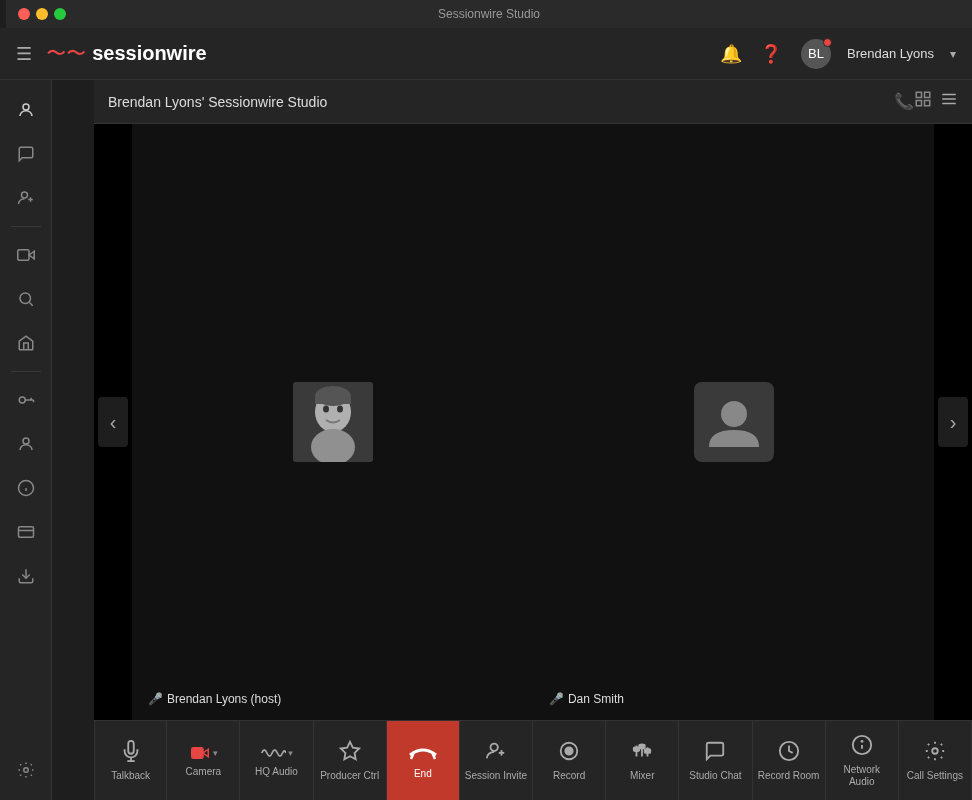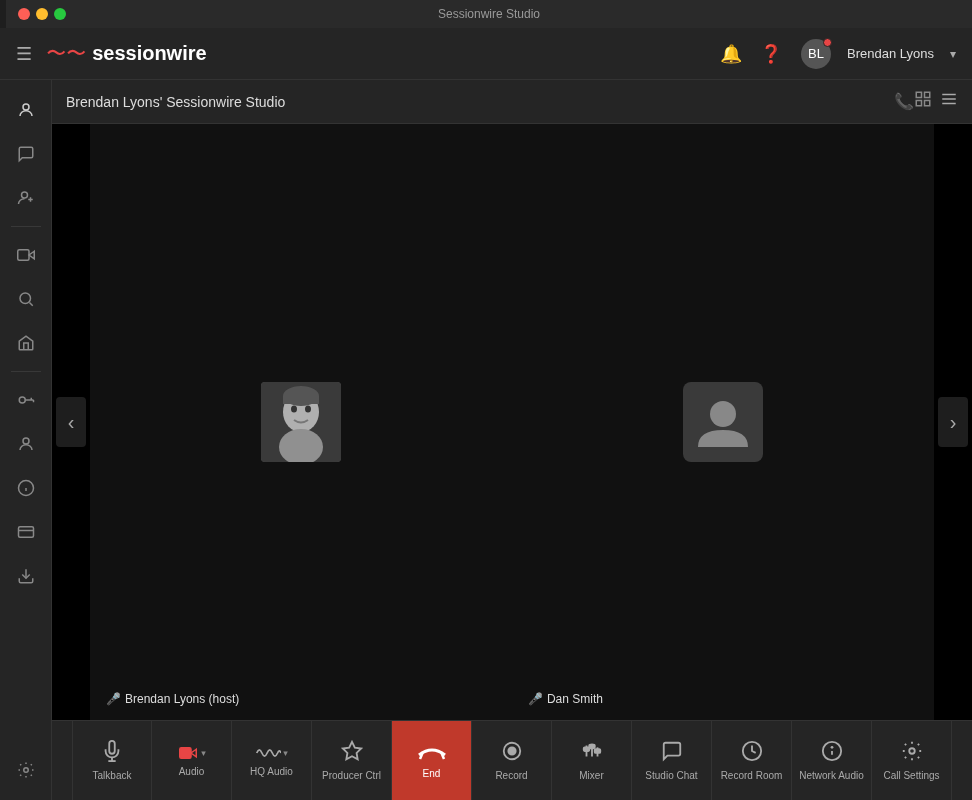--- a/index.html
+++ b/index.html
@@ -157,20 +157,21 @@
       margin-top: auto;
     }
 
     
     .main-content {
       flex: 1;
       display: flex;
       flex-direction: column;
       background: #a21caf;
       overflow: hidden;
+      margin-left: 42px;
     }
 
     
     .studio-header {
       height: 44px;
       background: #252525;
       display: flex;
       align-items: center;
       padding: 0 14px;
       border-bottom: 1px solid #333;
@@ -544,21 +545,21 @@
       </div>
 
       <div class="toolbar-item">
         <div class="toolbar-icon-row">
           <svg width="22" height="18" viewBox="0 0 24 24" fill="none" stroke="#e84545" stroke-width="2">
             <polygon points="23 7 16 12 23 17 23 7"></polygon>
             <rect x="1" y="5" width="15" height="14" rx="2" fill="#e84545" stroke="#e84545"></rect>
           </svg>
           <span class="chevron-icon">▾</span>
         </div>
-        <span class="toolbar-label">Audio</span>
+        <span class="toolbar-label">Camera</span>
       </div>
 
       <div class="toolbar-item">
         <div class="toolbar-icon-row">
           <svg width="26" height="18" viewBox="0 0 30 18" fill="none" stroke="#aaa" stroke-width="2">
             <path d="M2 9 Q5 2 8 9 Q11 16 14 9 Q17 2 20 9 Q23 16 26 9 Q28 4 30 9"></path>
           </svg>
           <span class="chevron-icon">▾</span>
         </div>
         <span class="toolbar-label">HQ Audio</span>
@@ -578,20 +579,31 @@
         <div class="toolbar-icon">
           <svg width="28" height="18" viewBox="0 0 28 18" fill="none" stroke="#fff" stroke-width="2.5">
             <path d="M1 13 Q14 3 27 13" stroke="#fff" stroke-width="3" fill="none"></path>
             <line x1="5" y1="10" x2="2" y2="17"></line>
             <line x1="23" y1="10" x2="26" y2="17"></line>
           </svg>
         </div>
         <span class="toolbar-label">End</span>
       </div>
 
+      <div class="toolbar-item">
+        <div class="toolbar-icon">
+          <svg width="22" height="22" viewBox="0 0 24 24" fill="none" stroke="#aaa" stroke-width="2">
+            <circle cx="10" cy="8" r="4"></circle>
+            <path d="M2 20c0-4 3.6-7 8-7"></path>
+            <line x1="18" y1="11" x2="18" y2="17"></line>
+            <line x1="15" y1="14" x2="21" y2="14"></line>
+          </svg>
+        </div>
+        <span class="toolbar-label">Session Invite</span>
+      </div>
 
       <div class="toolbar-item">
         <div class="toolbar-icon">
           <svg width="22" height="22" viewBox="0 0 24 24" fill="none" stroke="#aaa" stroke-width="2">
             <circle cx="12" cy="12" r="9"></circle>
             <circle cx="12" cy="12" r="4" fill="#aaa"></circle>
           </svg>
         </div>
         <span class="toolbar-label">Record</span>
       </div>

